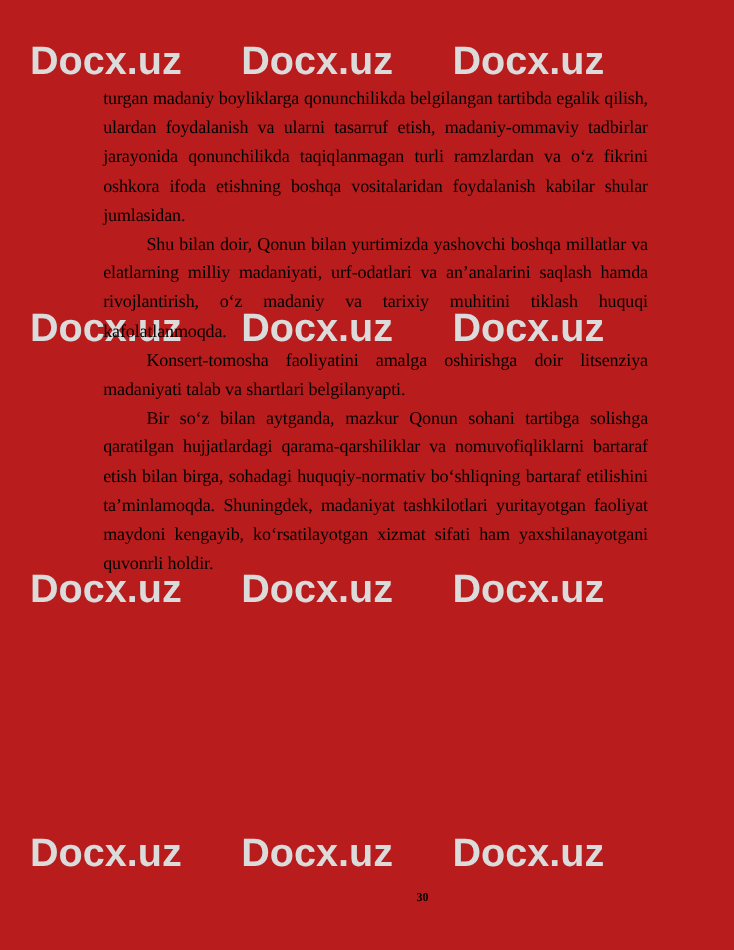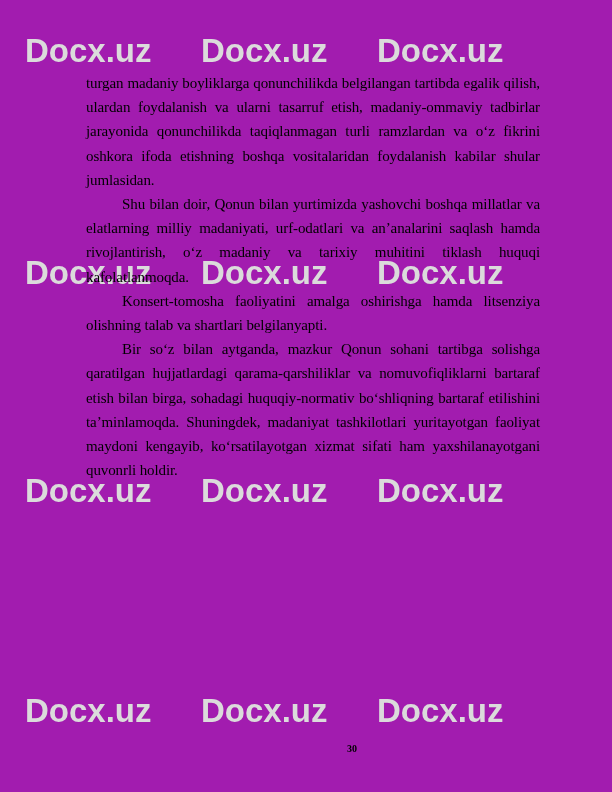--- a/index.html
+++ b/index.html
@@ -4,21 +4,21 @@
 <style>
   html, body {
     margin: 0;
     padding: 0;
     background: #ffffff;
   }
   .page {
     position: relative;
     width: 612px;
     height: 792px;
-    background: #a21caf;
+    background: #b91c1c;
     overflow: hidden;
   }
   
   .watermark-layer {
     position: absolute;
     inset: 0;
     z-index: 0;
   }
   .watermark {
     position: absolute;
@@ -81,17 +81,17 @@
       <span class="watermark" style="top: 474px; left: 25px; color: rgb(219, 219, 219);">Docx.uz</span>
       <span class="watermark" style="top: 474px; left: 201px; color: rgb(219, 219, 219);">Docx.uz</span>
       <span class="watermark" style="top: 474px; left: 377px; color: rgb(219, 219, 219);">Docx.uz</span>
       <span class="watermark" style="top: 694px; left: 25px; color: rgb(219, 219, 219);">Docx.uz</span>
       <span class="watermark" style="top: 694px; left: 201px; color: rgb(219, 219, 219);">Docx.uz</span>
       <span class="watermark" style="top: 694px; left: 377px; color: rgb(219, 219, 219);">Docx.uz</span>
     </div>
   <div class="body-text">
       <p>turgan madaniy boyliklarga qonunchilikda belgilangan tartibda egalik qilish, ulardan foydalanish va ularni tasarruf etish, madaniy-ommaviy tadbirlar jarayonida qonunchilikda taqiqlanmagan turli ramzlardan va oʻz fikrini oshkora ifoda etishning boshqa vositalaridan foydalanish kabilar shular jumlasidan.</p>
       <p class="indent">Shu bilan doir, Qonun bilan yurtimizda yashovchi boshqa millatlar va elatlarning milliy madaniyati, urf-odatlari va anʼanalarini saqlash hamda rivojlantirish, oʻz madaniy va tarixiy muhitini tiklash huquqi kafolatlanmoqda.</p>
-      <p class="indent">Konsert-tomosha faoliyatini amalga oshirishga hamda litsenziya olishning talab va shartlari belgilanyapti.</p>
+      <p class="indent">Konsert-tomosha faoliyatini amalga oshirishga doir litsenziya madaniyati talab va shartlari belgilanyapti.</p>
       <p class="indent">Bir soʻz bilan aytganda, mazkur Qonun sohani tartibga solishga qaratilgan hujjatlardagi qarama-qarshiliklar va nomuvofiqliklarni bartaraf etish bilan birga, sohadagi huquqiy-normativ boʻshliqning bartaraf etilishini taʼminlamoqda. Shuningdek, madaniyat tashkilotlari yuritayotgan faoliyat maydoni kengayib, koʻrsatilayotgan xizmat sifati ham yaxshilanayotgani quvonrli holdir.</p>
     </div>
   <div class="page-number">30</div>
 </div>
 
 </body></html>

